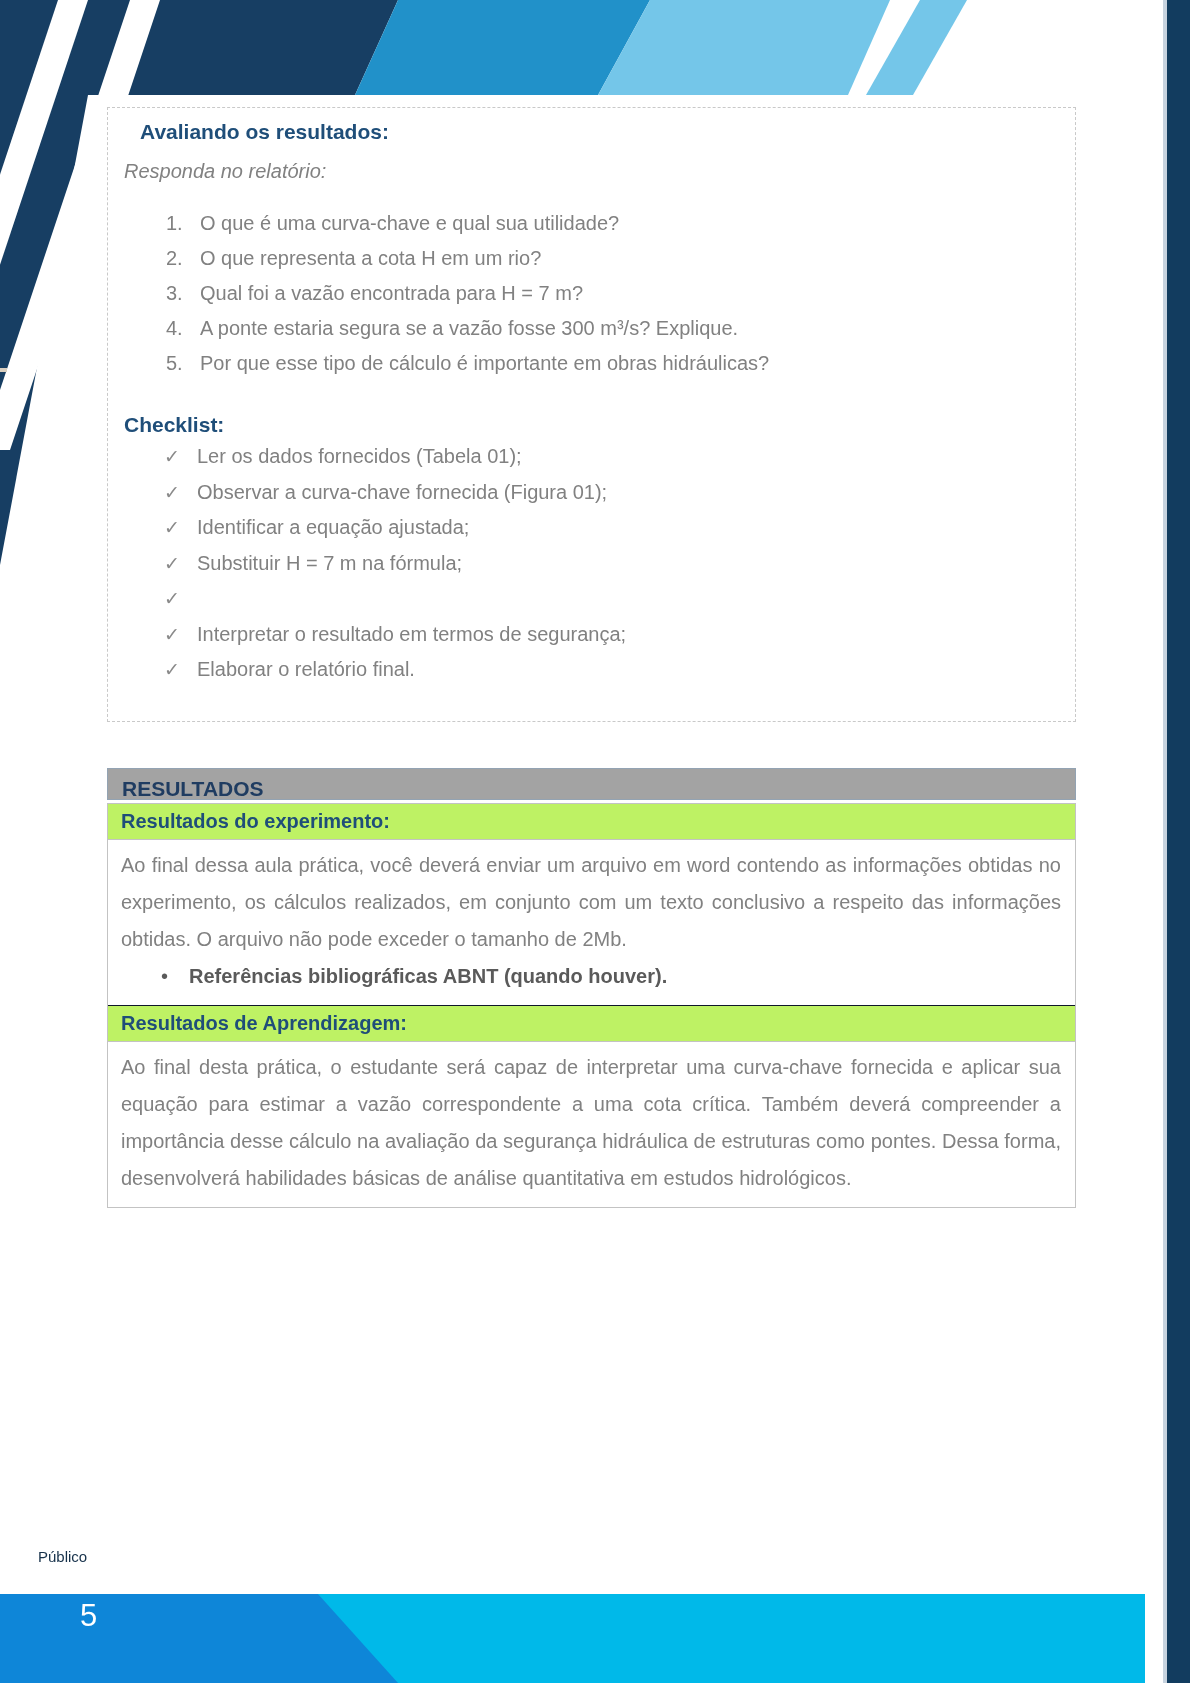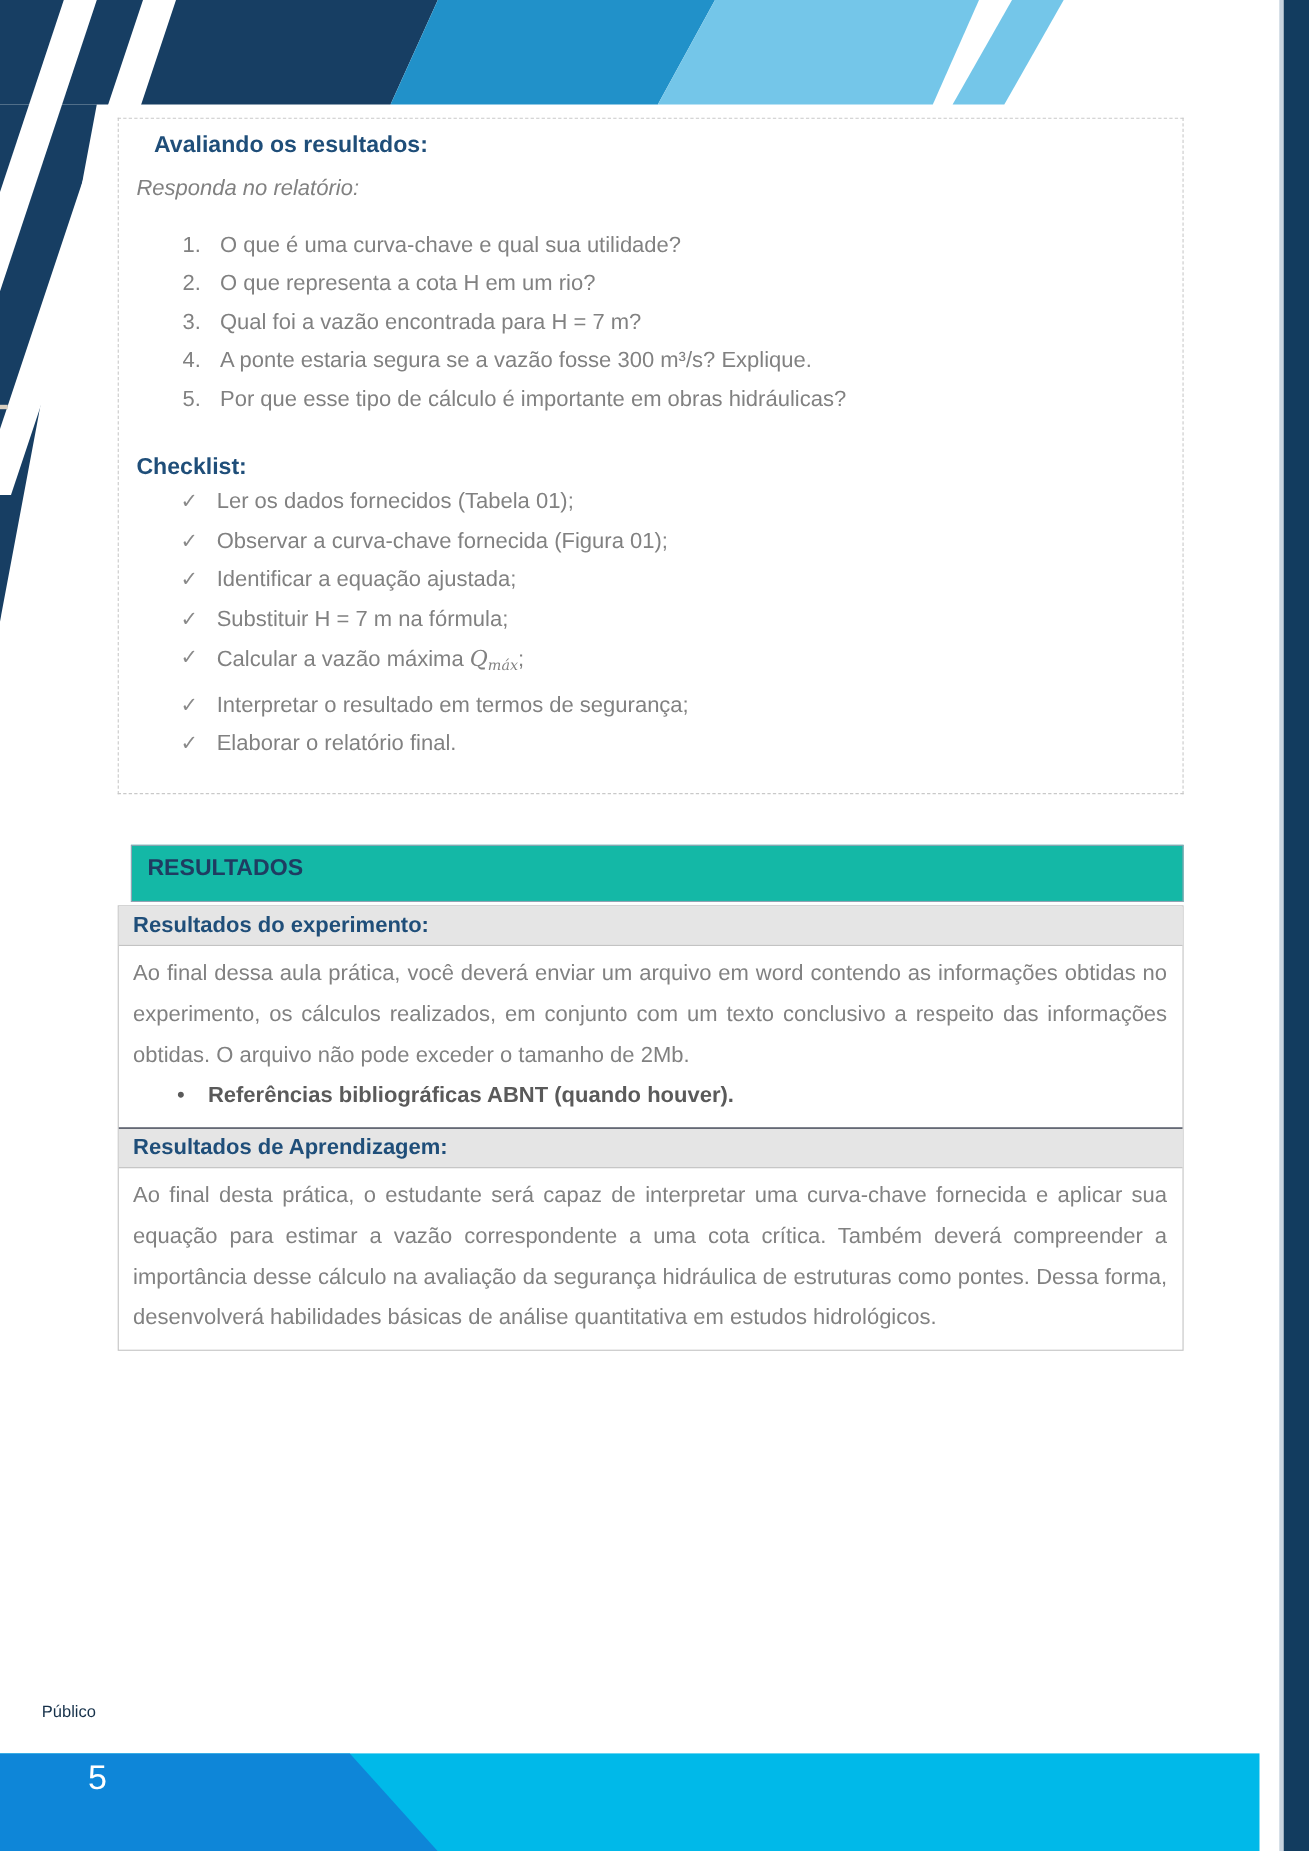--- a/index.html
+++ b/index.html
@@ -32,27 +32,27 @@
   .chk-title{margin:32px 0 2px 0;}
   .chk-item{display:flex;line-height:35.5px;color:#818181;font-size:20px;}
   .chk-mark{width:33px;margin-left:40px;flex:none;color:#8a8a8a;font-size:19px;}
   .math{font-family:"DejaVu Serif", serif;font-style:italic;color:#818181;}
   .math .base{font-size:20px;}
   .math .sub{font-size:13px;vertical-align:-4px;}
 
   
   .results{position:absolute;left:107px;top:768px;width:969px;}
   .results-bar{
-    height:52px;background:#14b8a6;color:#1f3c61;font-weight:bold;
+    height:32px;background:#a3a3a3;color:#1f3c61;font-weight:bold;
     font-size:21px;line-height:40px;padding-left:14px;
-    border:1px solid #93a3b3;box-sizing:border-box;margin-bottom:3px;margin-left:12px;
+    border:1px solid #93a3b3;box-sizing:border-box;margin-bottom:3px;
   }
   .results-table{border:1px solid #c3c3c3;background:#ffffff;}
   .sub-head{
-    background:#e5e5e5;color:#1f4e79;font-weight:bold;font-size:20px;
+    background:#bef264;color:#1f4e79;font-weight:bold;font-size:20px;
     line-height:35px;height:35px;padding-left:13px;
     border-bottom:1px solid #c3c3c3;
   }
   .sub-head.mid{border-top:1px solid #0f172a;}
   .body-cell{padding:7px 14px 10px 13px;}
   .body-cell p{
     margin:0;color:#818181;font-size:20px;line-height:37px;
     text-align:justify;
   }
   .bullet-line{display:flex;line-height:37px;font-size:20px;}
@@ -133,21 +133,20 @@
       <div class="chk-item">
         <span class="chk-mark">✓</span>
         <span>Identificar a equação ajustada;</span>
       </div>
       <div class="chk-item">
         <span class="chk-mark">✓</span>
         <span>Substituir H = 7 m na fórmula;</span>
       </div>
       <div class="chk-item">
         <span class="chk-mark">✓</span>
-        <span><span>Calcular a vazão máxima </span><span class="math"><span class="base">Q</span><span class="sub">máx</span></span><span>;</span></span>
       </div>
       <div class="chk-item">
         <span class="chk-mark">✓</span>
         <span>Interpretar o resultado em termos de segurança;</span>
       </div>
       <div class="chk-item">
         <span class="chk-mark">✓</span>
         <span>Elaborar o relatório final.</span>
       </div>
     </div>

